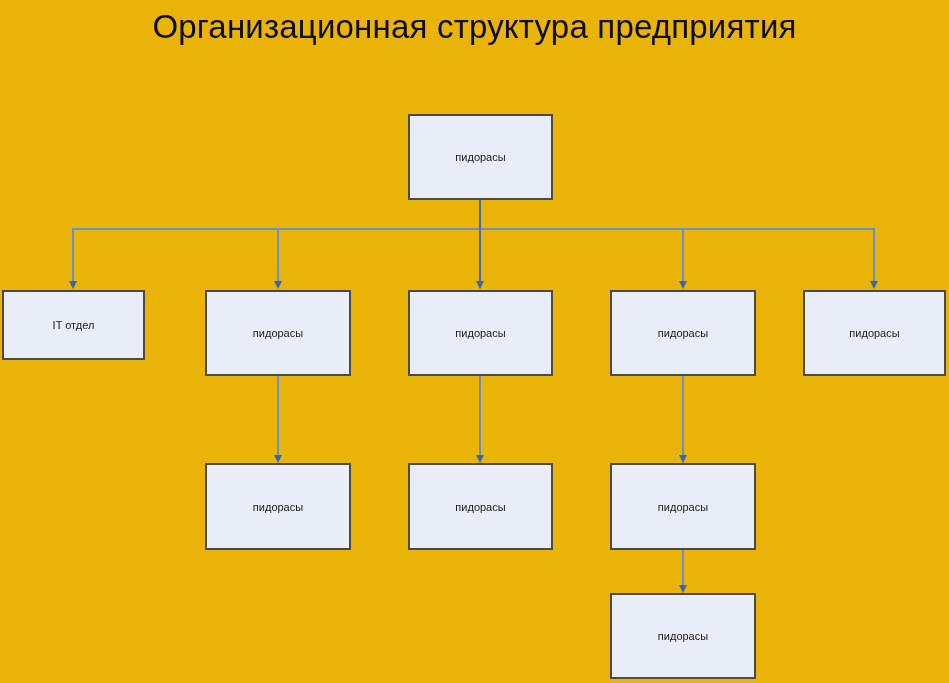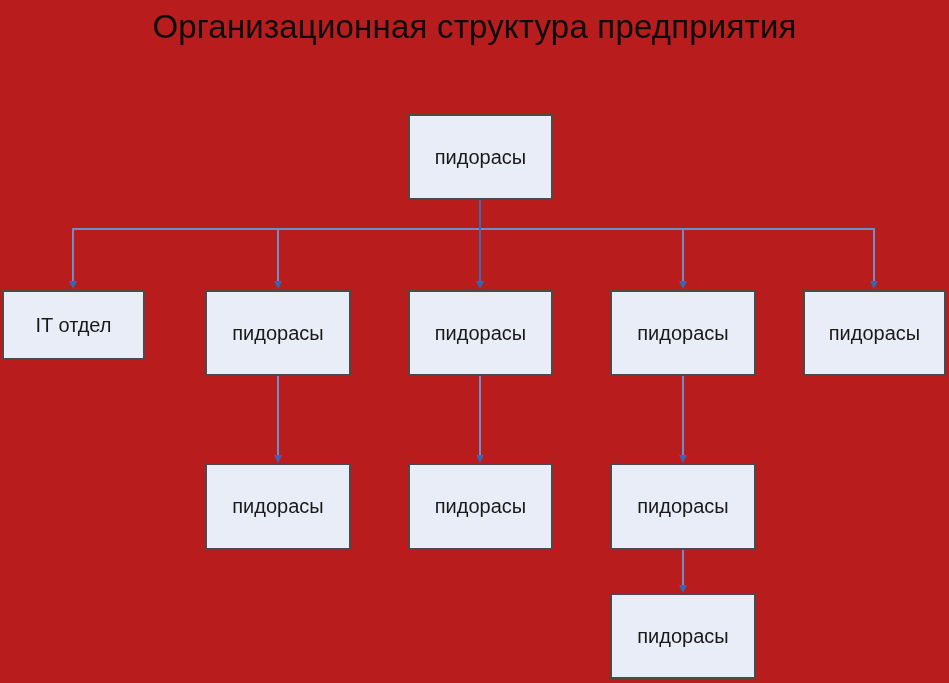--- a/index.html
+++ b/index.html
@@ -1,28 +1,28 @@
 <!DOCTYPE html>
 <html><head>
 <meta charset="utf-8">
 <style>
   html,body{margin:0;padding:0;background:#ffffff;}
   .canvas{
-    position:relative;width:949px;height:683px;background:#b91c1c;overflow:hidden;
+    position:relative;width:949px;height:683px;background:#eab308;overflow:hidden;
     font-family:"Liberation Sans","DejaVu Sans",sans-serif;
   }
   .title{
     position:absolute;left:0;top:8px;width:949px;text-align:center;
     font-size:33px;font-weight:400;color:#0d0d0d;letter-spacing:0.2px;margin:0;
   }
   .node{
     position:absolute;box-sizing:border-box;
     background:#e9edf7;border:2px solid #4a4a4a;
     display:flex;align-items:center;justify-content:center;
-    font-size:20px;color:#1a1a1a;
+    font-size:11px;color:#1a1a1a;
   }
   .conn{position:absolute;background:#6b8fcc;}
   .conn.dark{background:#3d6cb5;}
   .arrowhead{
     position:absolute;width:0;height:0;
     border-left:4.5px solid transparent;border-right:4.5px solid transparent;
     border-top:8px solid #3966b0;
   }
   
   #n-root {left:408px;top:114px;width:145px;height:86px;}

